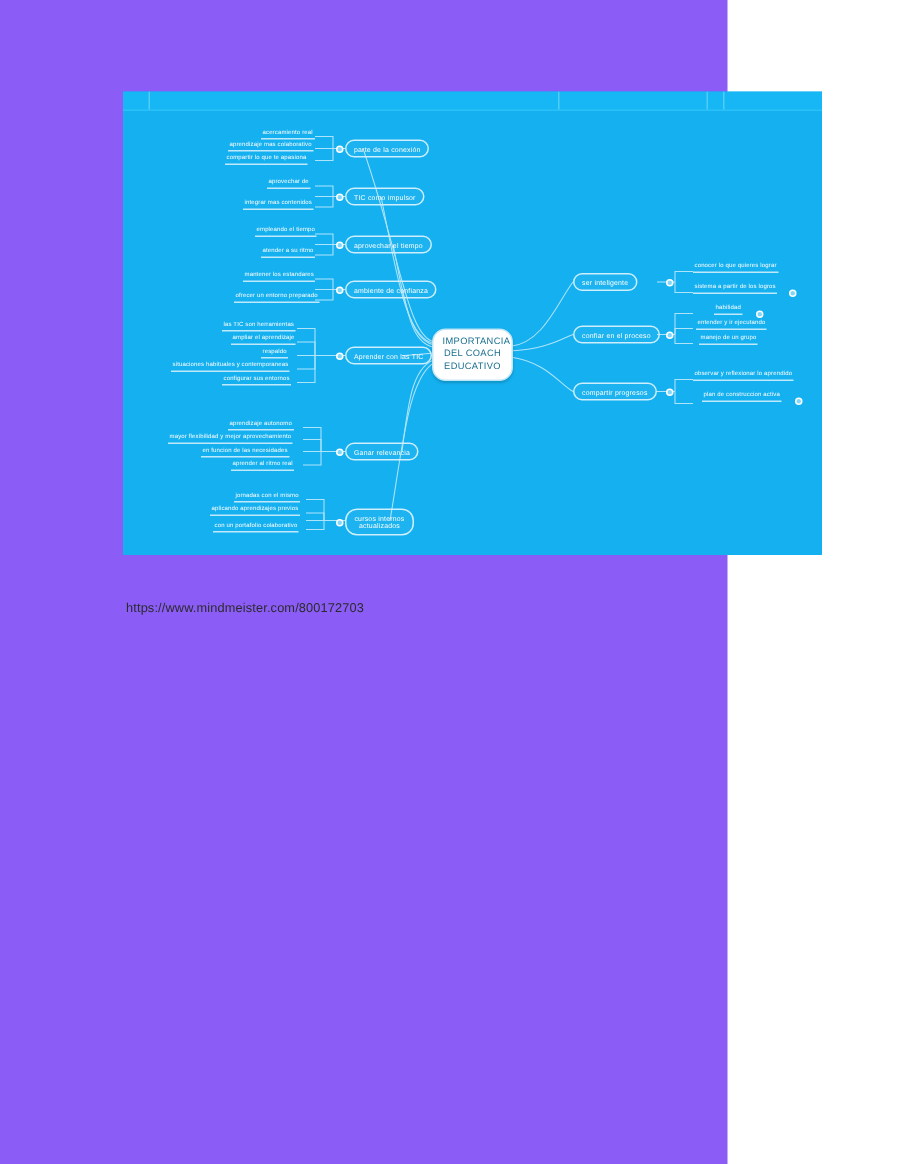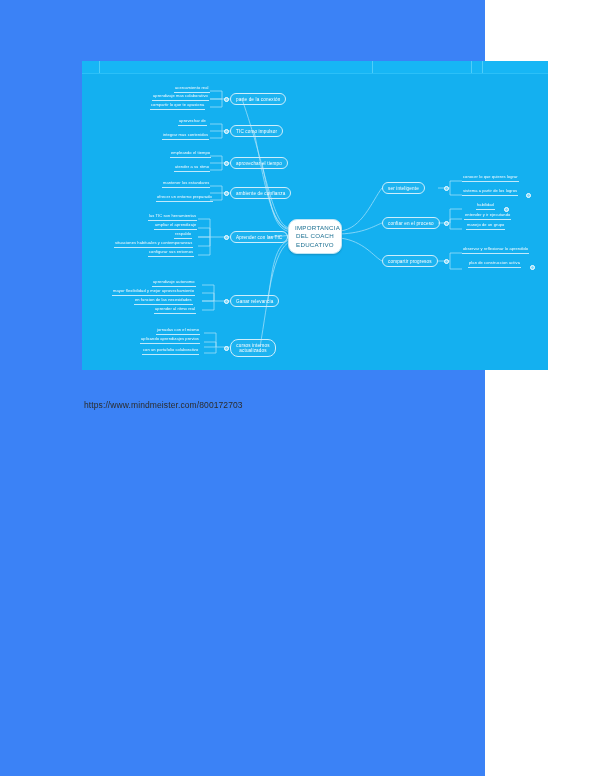--- a/index.html
+++ b/index.html
@@ -13,21 +13,21 @@
     position: relative;
     font-family: "Liberation Sans", sans-serif;
     overflow: hidden;
   }
 
   
   #page {
     position: absolute;
     left: 0; top: 0;
     width: 485px; height: 776px;
-    background: #3b82f6;
+    background: #8b5cf6;
   }
 
   
   #map-canvas {
     position: absolute;
     left: 82px;
     top: 61px;
     width: 466px;
     height: 309px;
     background: #14b0f0;

